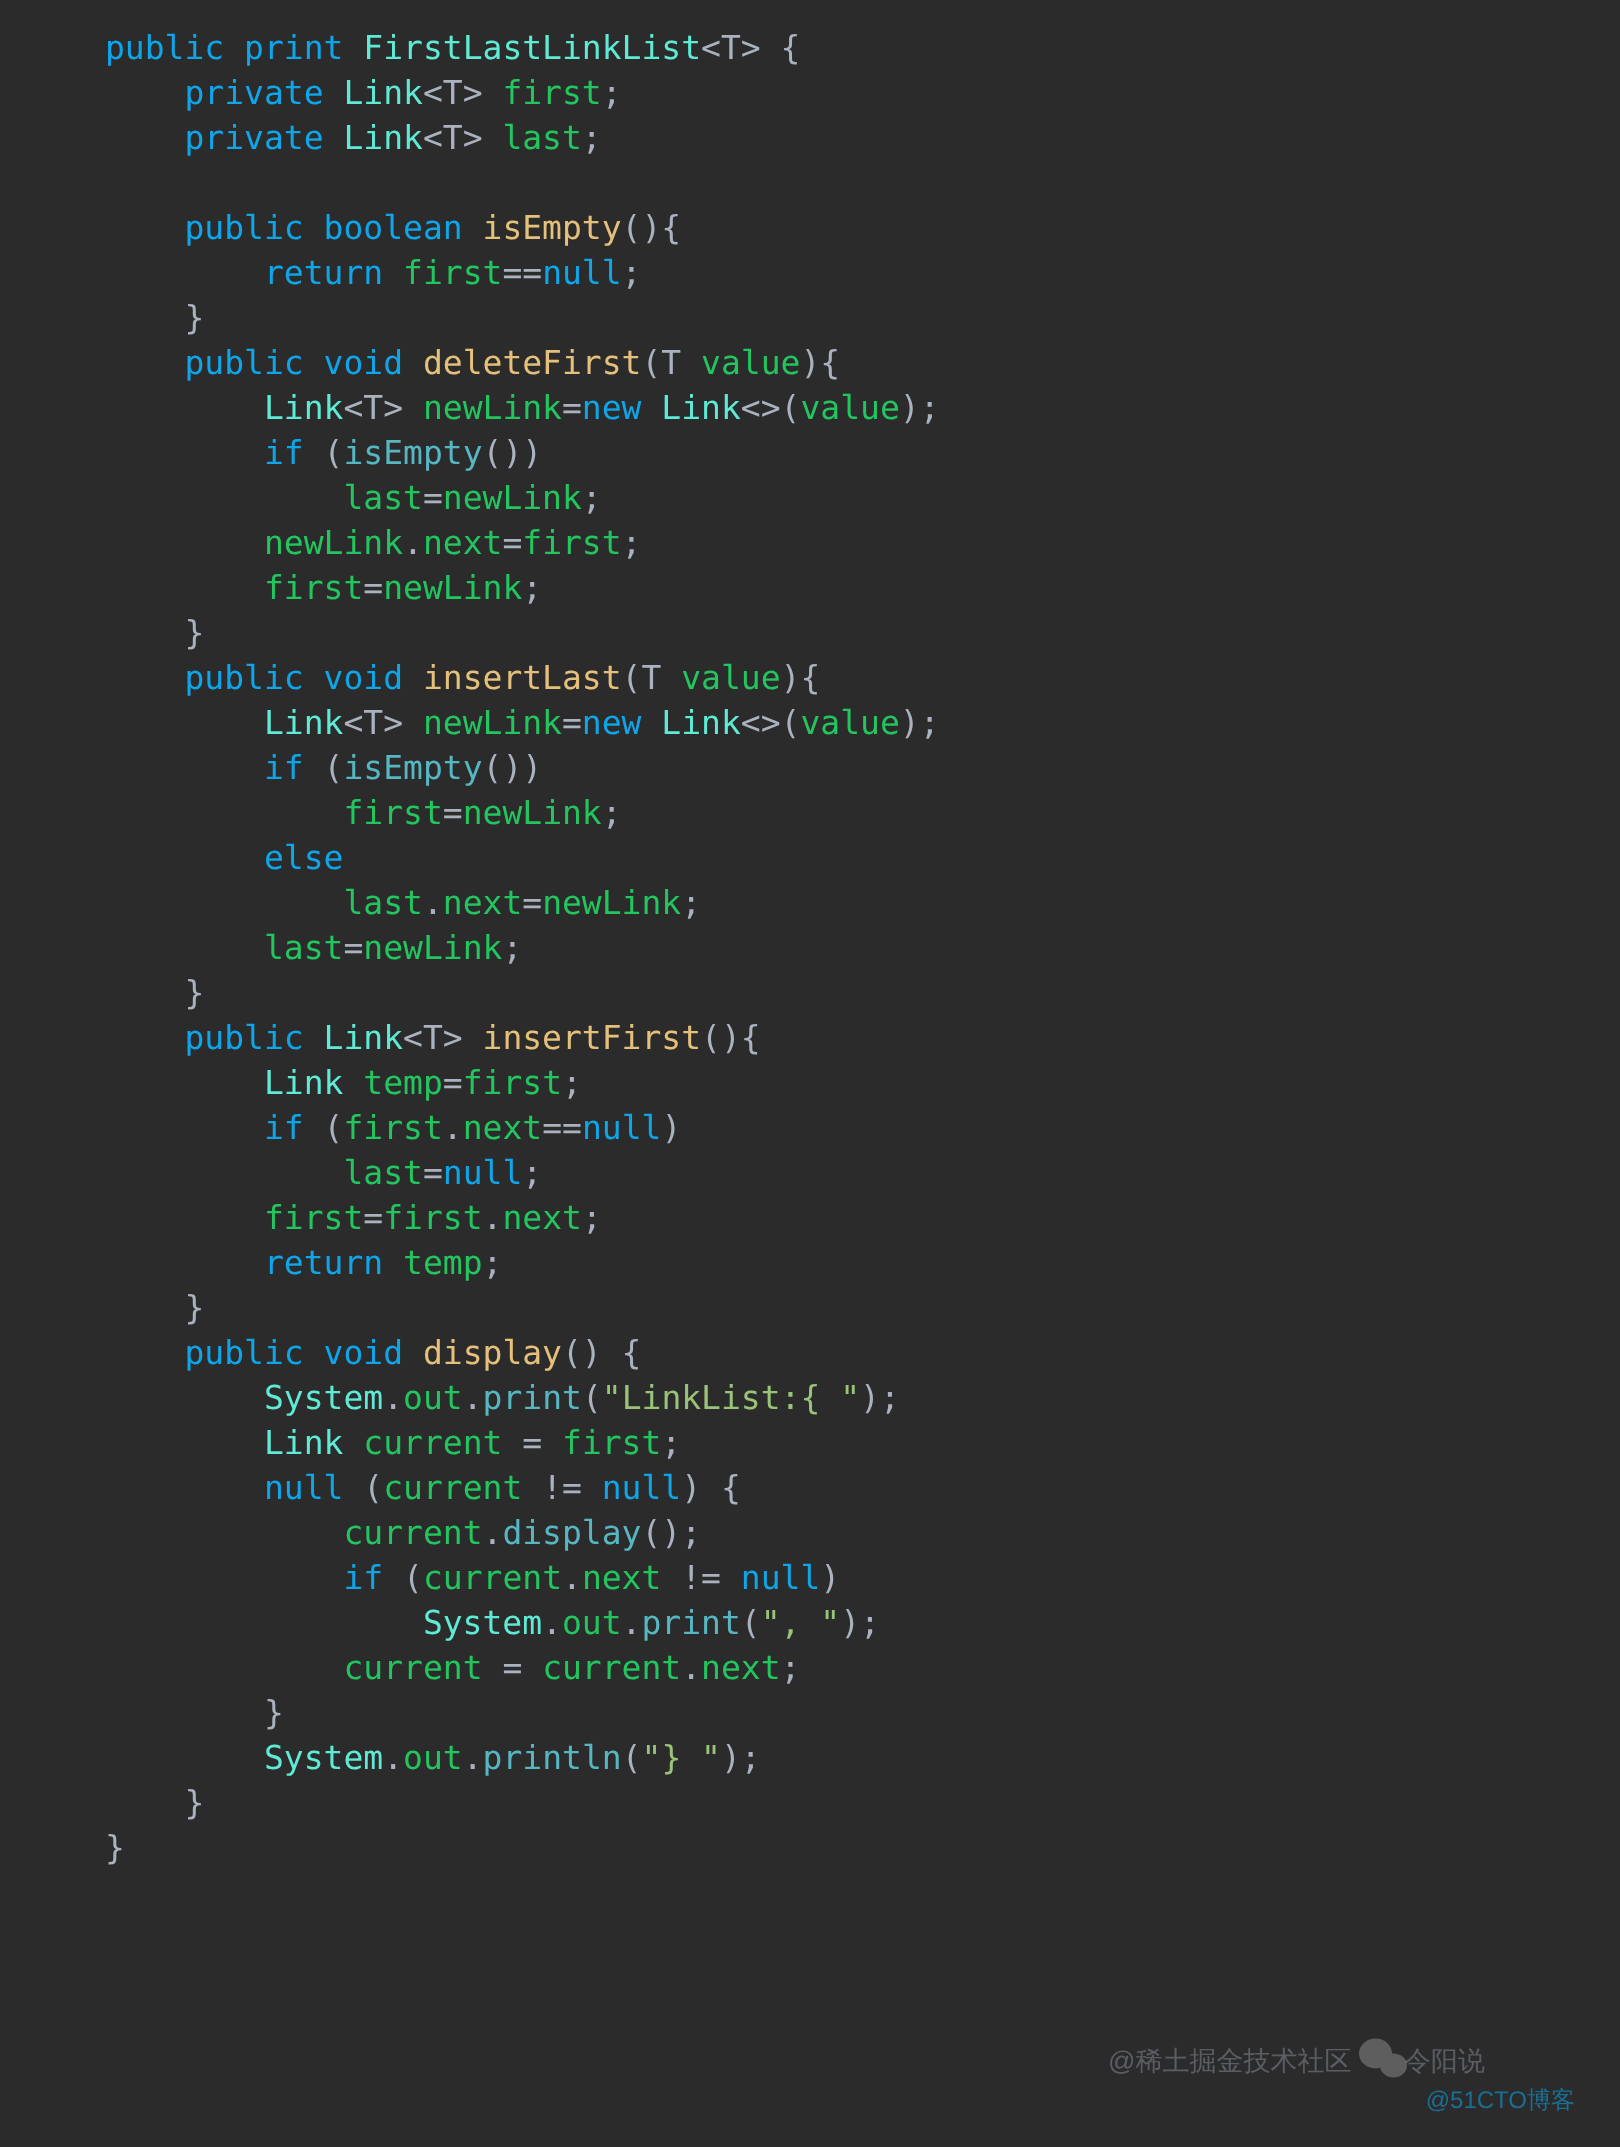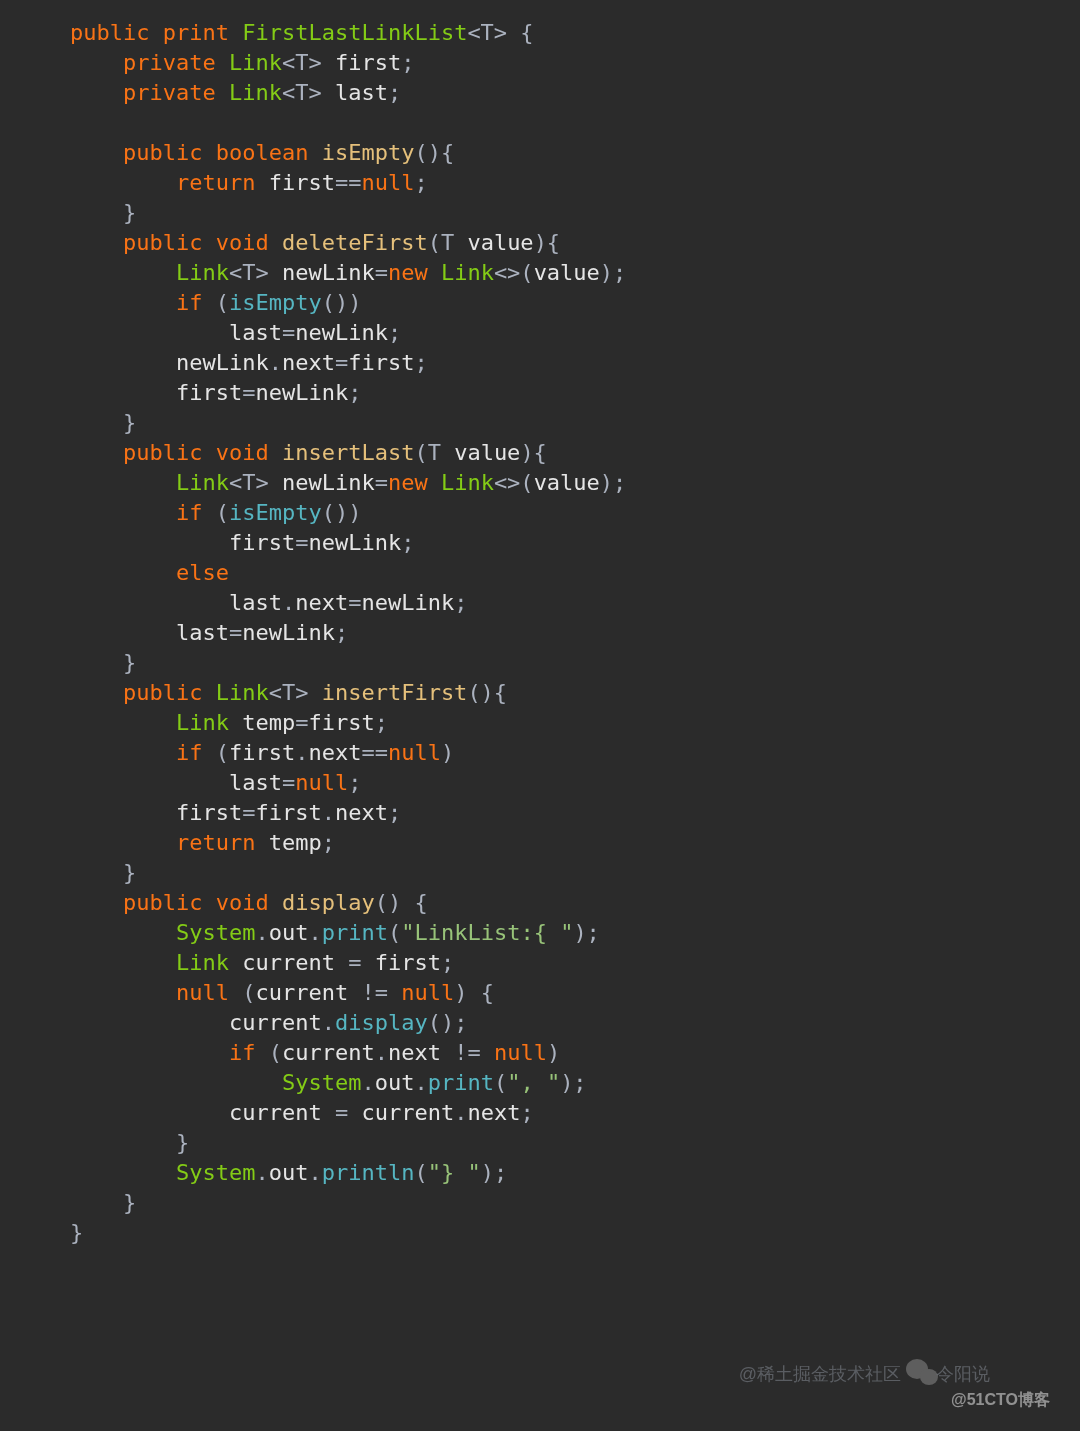--- a/index.html
+++ b/index.html
@@ -13,45 +13,44 @@
   }
   pre {
     margin: 0;
     padding: 18px 0 0 70px;
     font-family: "Menlo", "Consolas", "DejaVu Sans Mono", monospace;
     font-size: 22px;
     line-height: 30px;
     color: #d0d0d0;
     white-space: pre;
   }
-  .kw    { color: #f97316; margin-top: 11px; }  
-  .type  { color: #84cc16; }  
+  .kw    { color: #0ea5e9; margin-top: 11px; }  
+  .type  { color: #5eead4; }  
   .fn    { color: #e5c07b; }  
   .call  { color: #56b6c2; }  
-  .id    { color: #e5e5e5; }  
+  .id    { color: #22c55e; }  
   .op    { color: #abb2bf; }  
   .str   { color: #98c379; }
   .watermark1 {
     position: absolute;
     right: 90px;
     bottom: 45px;
     color: #7a7f87;
     font-family: sans-serif;
     font-size: 18px;
     opacity: 0.6;
   }
   .watermark2 {
     position: absolute;
     right: 30px;
     bottom: 20px;
-    color: #e5e5e5;
+    color: #0ea5e9;
     font-family: sans-serif;
     font-size: 16px;
     opacity: 0.55;
-    font-weight: bold;
   }
   .wechat {
     position: absolute;
     right: 140px;
     bottom: 42px;
     width: 34px;
     height: 30px;
     opacity: 0.55;
   }
   .wechat .b1 {

